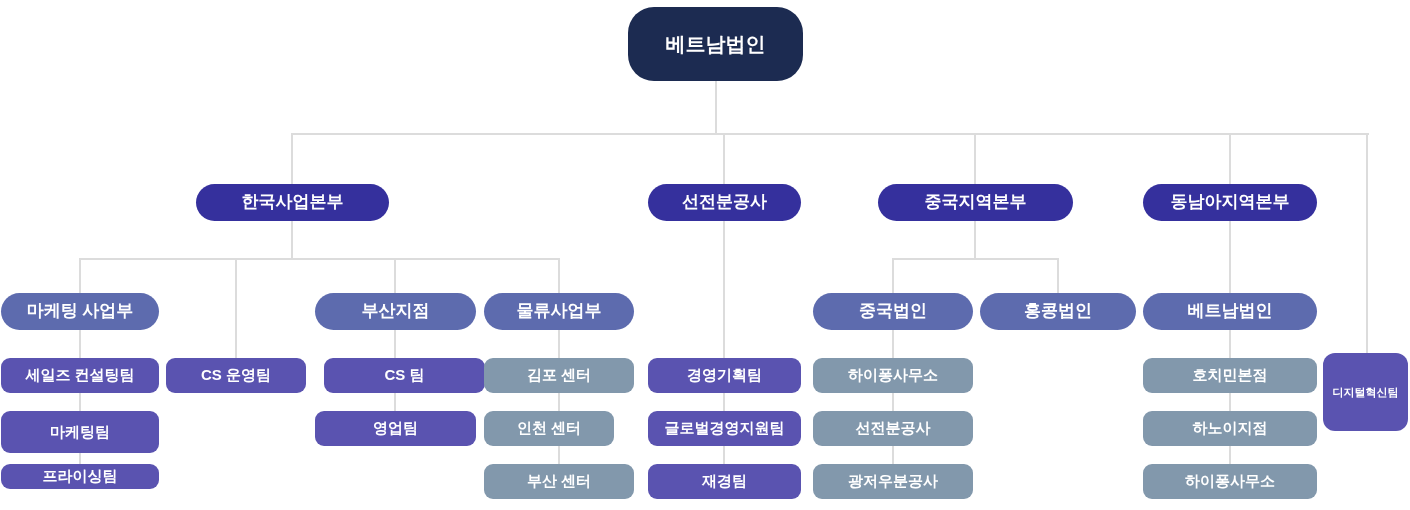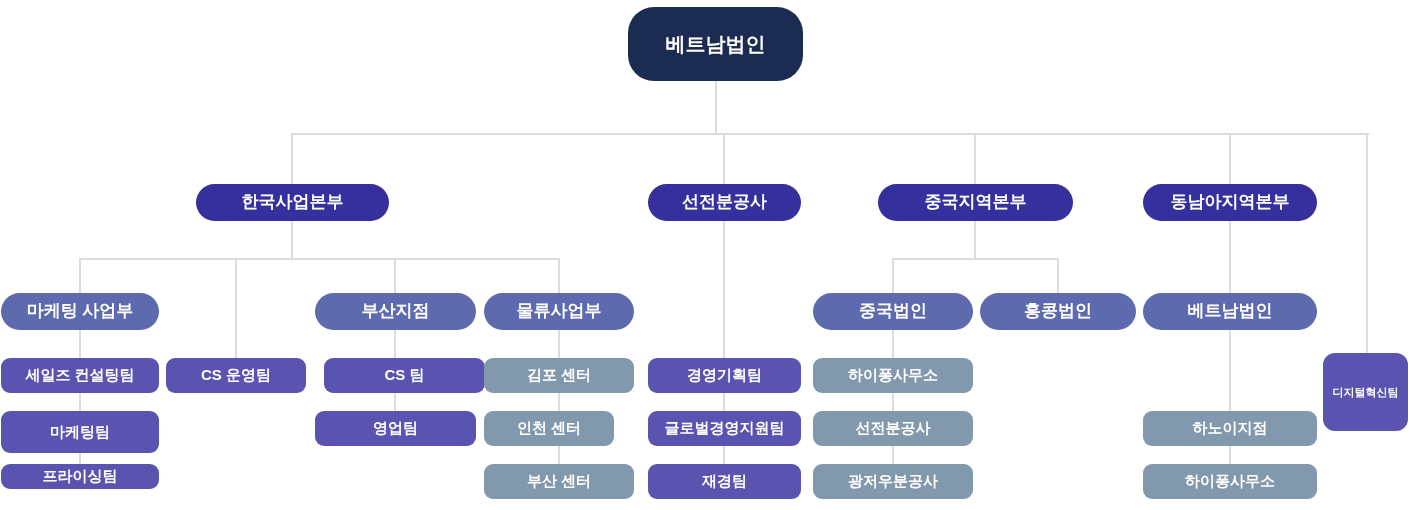--- a/index.html
+++ b/index.html
@@ -58,20 +58,21 @@
   <div class="node tier-div" style="left:484px;top:293px;width:150px;height:37px">물류사업부</div>
   <div class="node tier-div" style="left:980px;top:293px;width:156px;height:37px">홍콩법인</div>
   <div class="node tier-div" style="left:1143px;top:293px;width:174px;height:37px">베트남법인</div>
 
   <div class="node tier-team" style="left:1px;top:358px;width:158px;height:35px">세일즈 컨설팅팀</div>
   <div class="node tier-team" style="left:166px;top:358px;width:140px;height:35px">CS 운영팀</div>
   <div class="node tier-team" style="left:324px;top:358px;width:161px;height:35px">CS 팀</div>
   <div class="node tier-site" style="left:484px;top:358px;width:150px;height:35px">김포 센터</div>
   <div class="node tier-team" style="left:648px;top:358px;width:153px;height:35px">경영기획팀</div>
   <div class="node tier-site" style="left:813px;top:358px;width:160px;height:35px">하이퐁사무소</div>
+  <div class="node tier-site" style="left:1143px;top:358px;width:174px;height:35px">호치민본점</div>
 
   <div class="node tier-team" style="left:1px;top:411px;width:158px;height:42px">마케팅팀</div>
   <div class="node tier-team" style="left:315px;top:411px;width:161px;height:35px">영업팀</div>
   <div class="node tier-site" style="left:484px;top:411px;width:130px;height:35px">인천 센터</div>
   <div class="node tier-team" style="left:648px;top:411px;width:153px;height:35px">글로벌경영지원팀</div>
   <div class="node tier-site" style="left:813px;top:411px;width:160px;height:35px">선전분공사</div>
   <div class="node tier-site" style="left:1143px;top:411px;width:174px;height:35px">하노이지점</div>
 
   <div class="node tier-team" style="left:1px;top:464px;width:158px;height:25px">프라이싱팀</div>
   <div class="node tier-site" style="left:484px;top:464px;width:150px;height:35px">부산 센터</div>

